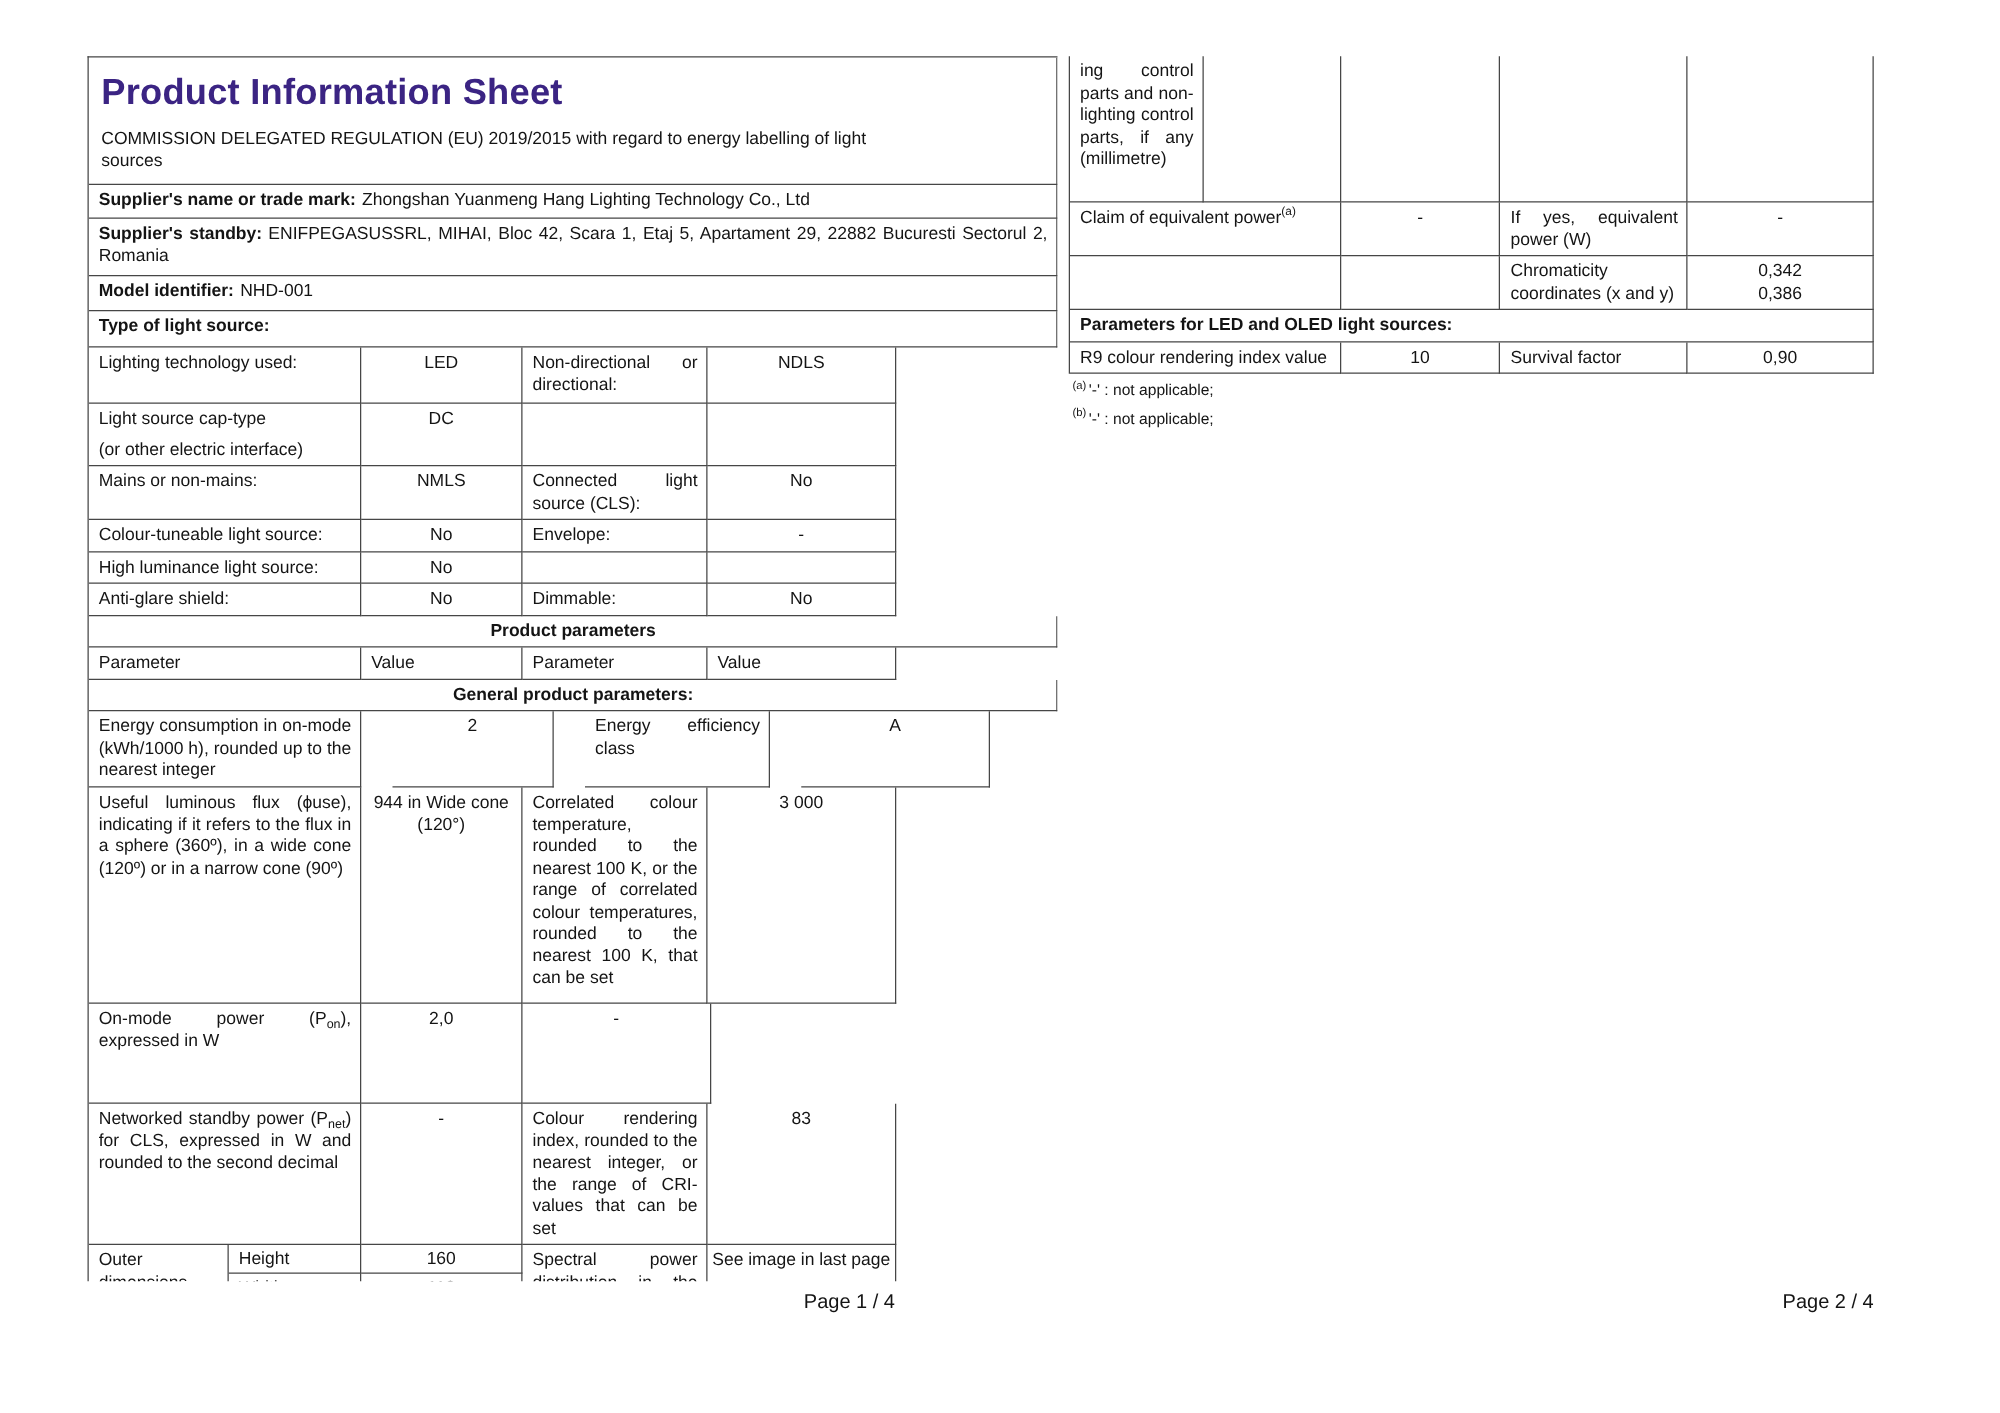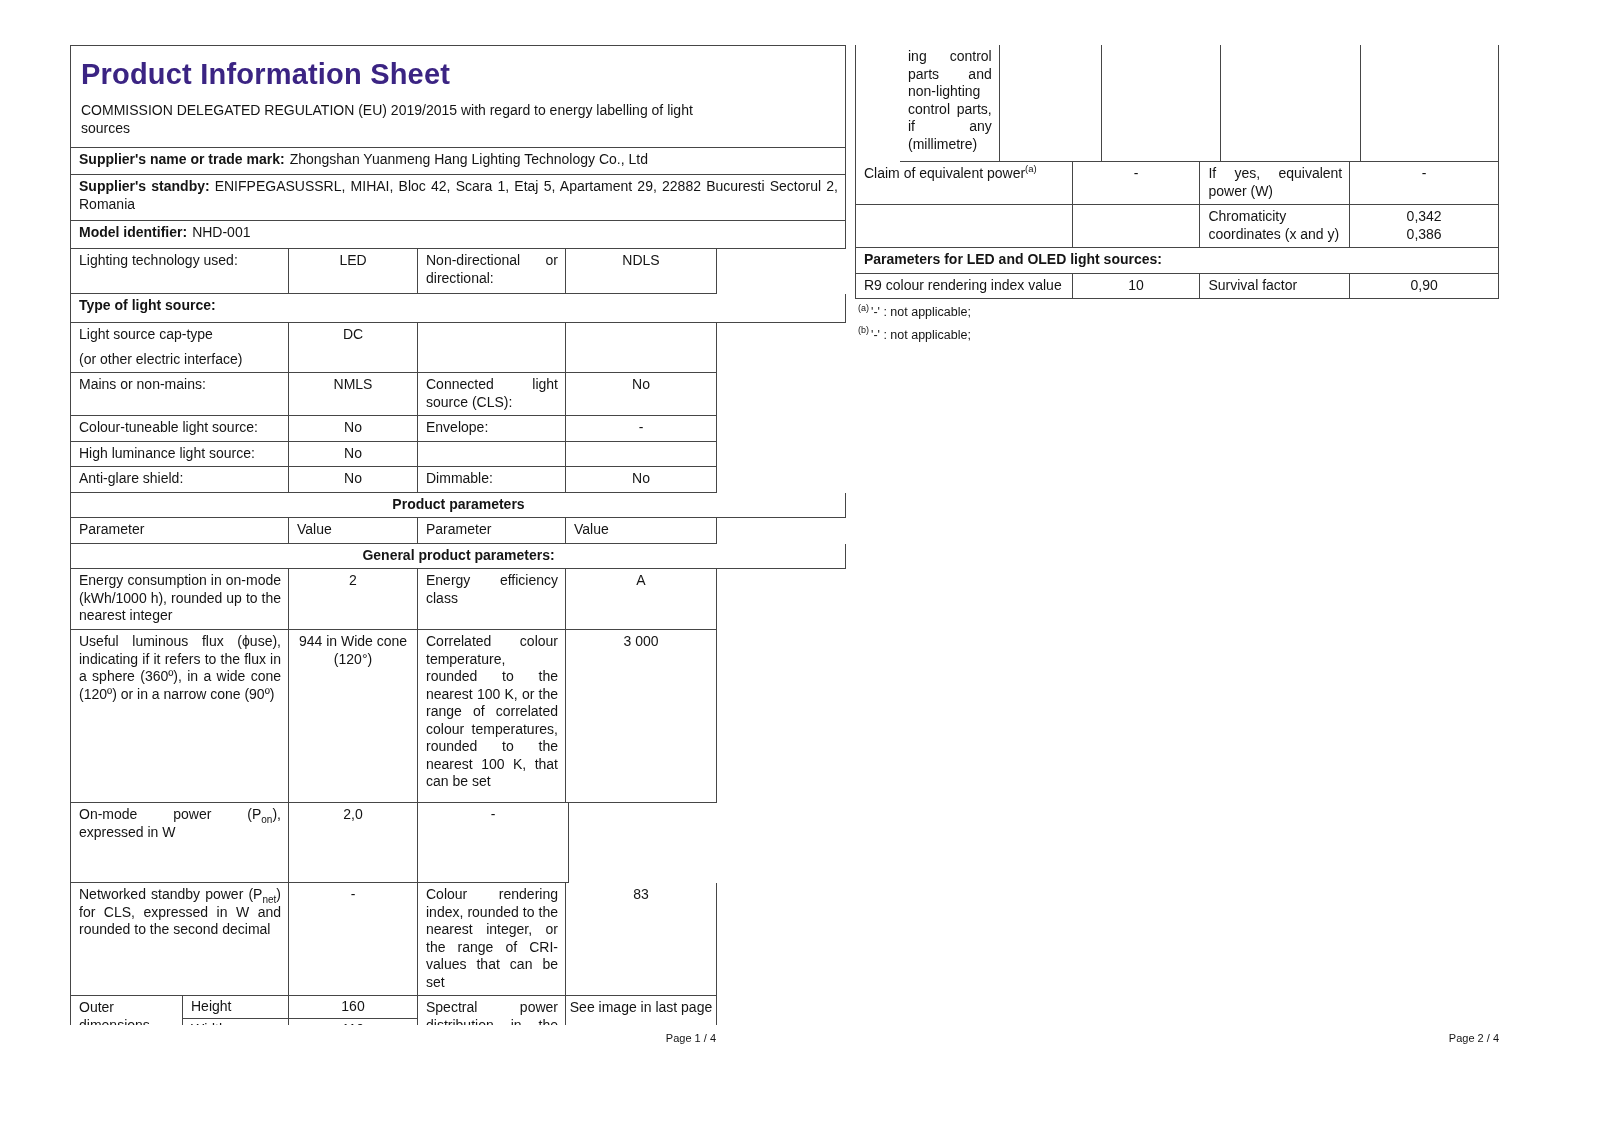--- a/index.html
+++ b/index.html
@@ -31,26 +31,26 @@
   }
   .full { flex: 1 1 auto; width: auto; }
   .b { font-weight: bold; }
   .lbl { font-weight: bold; margin-right: 5px; }
   .ctr { text-align: center; }
   .just { text-align: justify; }
   .v { text-align: center; padding-left: 3px; padding-right: 3px; }
   
   .w1 { width: 218px; } .w2 { width: 129px; } .w3 { width: 148px; } .w4 { width: 151px; }
   
-  .xa { width: 107px; margin-left: 44px; } .xb { width: 110px; } .x12 { width: 217px; }
+  .xa { width: 107px; } .xb { width: 110px; } .x12 { width: 217px; }
   .xc { width: 128px; } .xd { width: 150px; } .xe { width: 149px; }
   
   .mh22{min-height:22px;} .mh23{min-height:23px;} .mh27{min-height:27px;}
   .mh28{min-height:28px;} .mh29{min-height:29px;} .mh41{min-height:41px;}
-  .mh45{min-height:45px;} .mh46{min-height:46px;} .mh61{min-height:61px;}
+  .mh45{min-height:45px;} .mh46{min-height:46px;} .mh61{min-height:61px;gap:25px;}
   .mh80{min-height:80px;} .mh98{min-height:98px;} .mh117{min-height:117px;}
   .mh173{min-height:173px;} .mh140{min-height:140px;}
   .title-cell { padding: 8px 12px 10px 10px; }
   .doc-title {
     font-size: 29px; font-weight: bold;
     color: #3b2483;
     padding: 2px 0 10px 0;
     letter-spacing: 0.2px;
   }
   .doc-reg { font-size: 14px; max-width: 612px; }
@@ -59,21 +59,21 @@
   sup { font-size: 9.5px; line-height: 0; }
   
   .dl { width: 112px; }
   .ds { width: 235px; display: flex; flex-direction: column; border: 0; padding: 0; }
   .sr { display: flex; flex: 0 0 auto; }
   .sl { width: 106px; min-height: 22px; padding-top: 2px; padding-bottom: 2px; }
   .sv { width: 129px; min-height: 22px; text-align: center; padding: 2px 3px; }
   .nb { border-bottom: none; }
   .pagenum {
     position: absolute; top: 1032px;
-    font-size: 11px; color: #141414; text-align: right;
+    font-size: 16px; color: #141414; text-align: right;
   }
   #pn1 { left: 70px; width: 646px; }
   #pn2 { left: 855px; width: 644px; }
   .fnotes { padding: 6px 0 0 3px; }
   .fnote { font-size: 12.5px; margin-bottom: 7px; }
   .fnote sup { font-size: 9px; margin-right: 2px; }
 </style>
 </head>
 <body>
 
@@ -97,29 +97,29 @@
       <span class="lbl">Supplier's standby:</span><span>ENIFPEGASUSSRL, MIHAI, Bloc 42, Scara 1, Etaj 5, Apartament 29, 22882 Bucuresti Sectorul 2, Romania</span>
     </div>
   </div>
 
   <div class="r mh28">
     <div class="c full">
       <span class="lbl">Model identifier:</span><span>NHD-001</span>
     </div>
   </div>
 
+  <div class="r mh29">
+    <div class="c full b">Type of light source:</div>
+  </div>
+
   <div class="r mh45">
     <div class="c w1 just">Lighting technology used:</div>
     <div class="c w2 v">LED</div>
     <div class="c w3 just">Non-directional or directional:</div>
     <div class="c w4 v">NDLS</div>
-  </div>
-
-  <div class="r mh29">
-    <div class="c full b">Type of light source:</div>
   </div>
 
   <div class="r mh46">
     <div class="c w1">
       <div>Light source cap-type</div>
       <div class="para2">(or other electric interface)</div>
     </div>
     <div class="c w2 v">DC</div>
     <div class="c w3"></div>
     <div class="c w4 v"></div>

